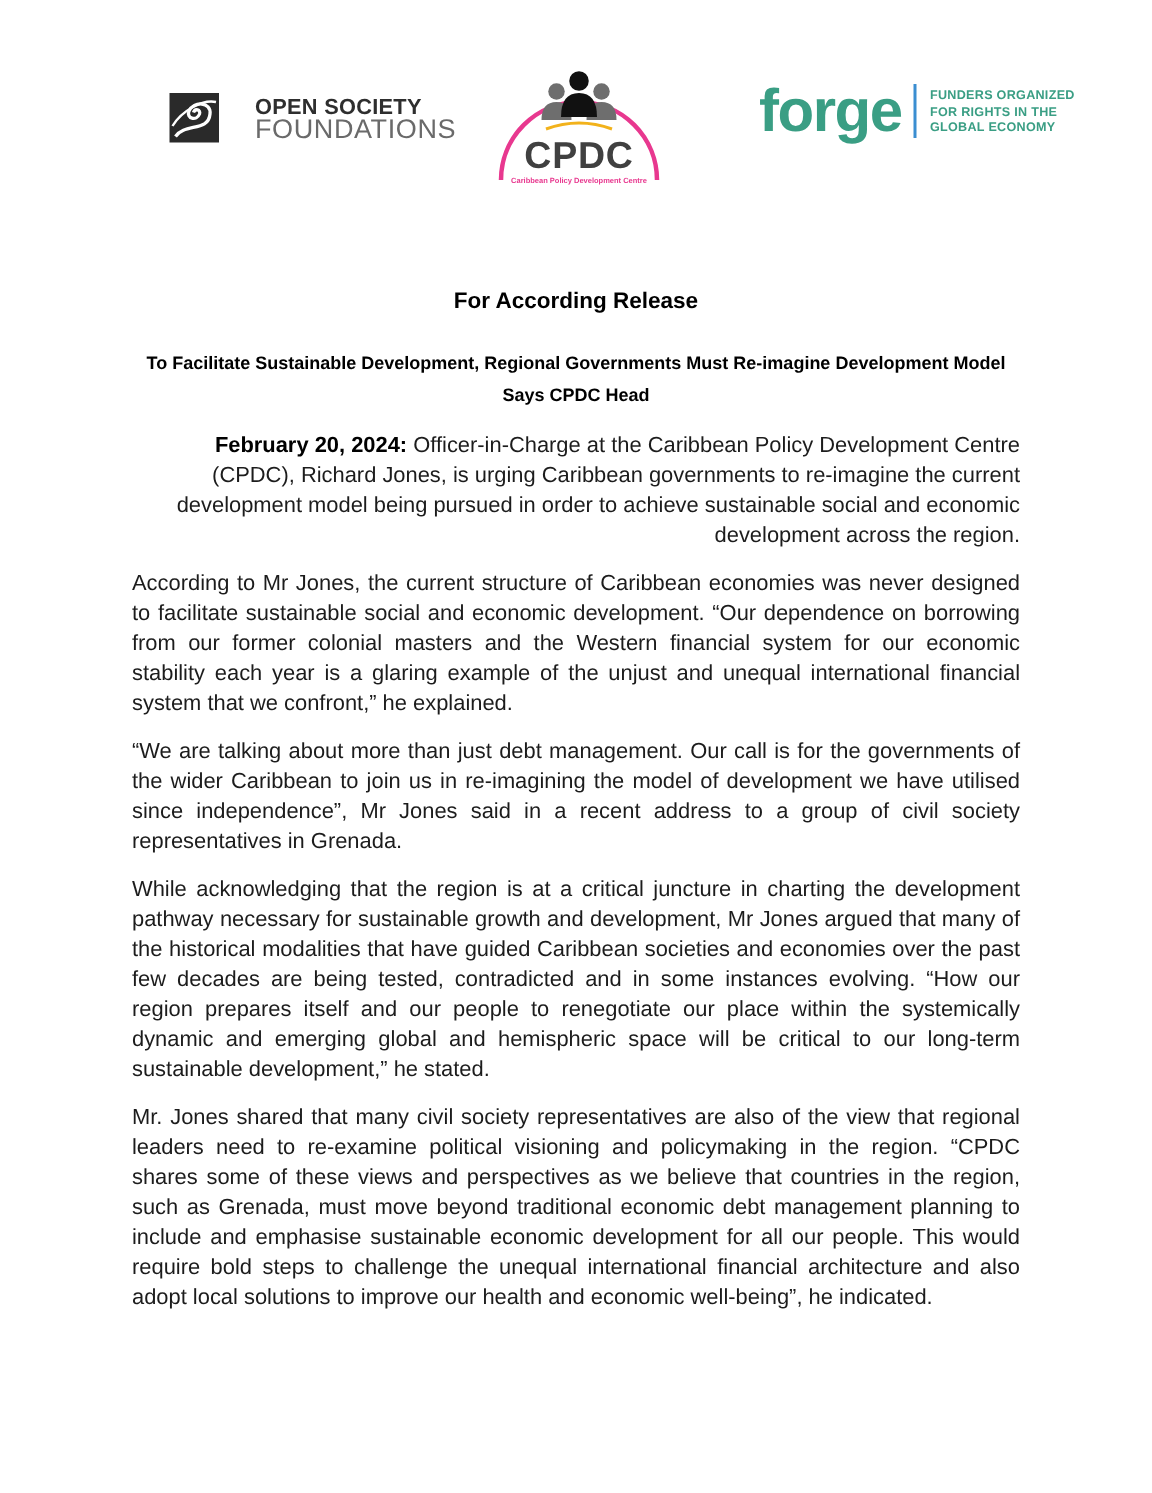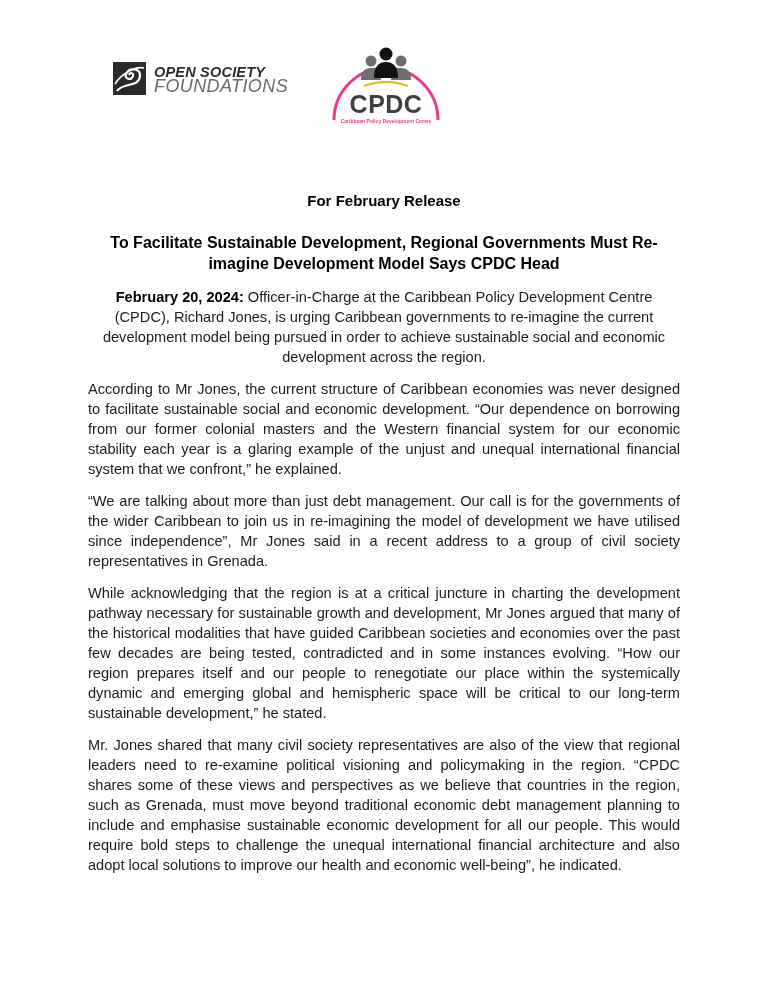--- a/index.html
+++ b/index.html
@@ -5,40 +5,40 @@
   html, body { margin: 0; padding: 0; background: #ffffff; }
   body {
     width: 768px; height: 995px; position: relative; overflow: hidden;
     font-family: "Liberation Sans", sans-serif; color: #1a1a1a;
   }
   
   .logos { position: absolute; top: 0; left: 0; width: 768px; height: 140px; }
   .osf { position: absolute; left: 113px; top: 62px; display: flex; align-items: center; }
   .osf-mark { width: 33px; height: 33px; background: #2a2a2a; position: relative; overflow: hidden; }
   .osf-mark svg { position: absolute; left: 0; top: 0; }
-  .osf-text { margin-left: 8px; line-height: 14px; font-style: italic; }
+  .osf-text { margin-left: 24px; line-height: 14px; }
   .osf-line1 { font-size: 14.5px; font-weight: bold; color: #2e2e2e; letter-spacing: 0.2px; display: block; }
   .osf-line2 { font-size: 18px; color: #6a6a6a; letter-spacing: 0.4px; display: block; }
 
   .cpdc { position: absolute; left: 330px; top: 34px; width: 112px; height: 90px; }
   .cpdc-word { position: absolute; left: 0; width: 112px; top: 56px; text-align: center; font-size: 25px; font-weight: bold; color: #404040; letter-spacing: 0.5px; }
   .cpdc-sub { position: absolute; left: 0; width: 112px; top: 84px; text-align: center; font-size: 5px; font-weight: bold; color: #e8388f; }
 
   .forge { position: absolute; left: 506px; top: 52px; display: flex; align-items: center; }
   .forge-word { font-size: 40px; font-weight: bold; color: #3a9e84; letter-spacing: -1px; line-height: 44px; }
   .forge-bar { width: 2px; height: 36px; background: #3b8ed1; margin: 0 9px 0 8px; }
   .forge-tag { font-size: 8.4px; font-weight: bold; color: #3a9e84; line-height: 10.5px; letter-spacing: 0.2px; }
   .forge-tag span { display: block; }
 
   
   .release { position: absolute; top: 192px; left: 0; width: 768px; text-align: center; font-size: 15px; font-weight: bold; color: #000; }
-  .headline { position: absolute; top: 232px; left: 84px; width: 600px; text-align: center; font-size: 16px; font-weight: bold; line-height: 21px; color: #000; }
+  .headline { position: absolute; top: 232px; left: 84px; width: 600px; text-align: center; font-size: 12px; font-weight: bold; line-height: 21px; color: #000; }
   .content { position: absolute; left: 88px; top: 287px; width: 592px; }
   .para { font-size: 14.6px; line-height: 20px; margin: 0 0 12px 0; text-align: justify; color: #1c1c1c; }
-  .para.first { text-align: center; }
+  .para.first { text-align: right; }
   .dateline { font-weight: bold; color: #000; }
 </style>
 </head>
 <body>
 
 <div class="logos">
   <div class="osf">
     <div class="osf-mark">
       <svg width="33" height="33" viewBox="0 0 33 33">
         <path d="M4 29 C10 20, 26 26, 27 14 C28 6, 16 5, 13 12 C11 17, 18 19, 20 14 C21 11, 17 10, 16 13" fill="none" stroke="#ffffff" stroke-width="2.2"></path>
@@ -59,23 +59,32 @@
       <path d="M31 46 Q31 34 41 34 Q51 34 51 46 Z" fill="#6e6e6e"></path>
       <circle cx="71" cy="27" r="5.5" fill="#6e6e6e"></circle>
       <path d="M61 46 Q61 34 71 34 Q81 34 81 46 Z" fill="#6e6e6e"></path>
       <circle cx="56" cy="20" r="6.5" fill="#111"></circle>
       <path d="M44 44 Q44 28 56 28 Q68 28 68 44 Z" fill="#111"></path>
     </svg>
     <div class="cpdc-word">CPDC</div>
     <div class="cpdc-sub">Caribbean Policy Development Centre</div>
   </div>
 
+  <div class="forge">
+    <span class="forge-word">forge</span>
+    <div class="forge-bar"></div>
+    <div class="forge-tag">
+      <span>FUNDERS ORGANIZED</span>
+      <span>FOR RIGHTS IN THE</span>
+      <span>GLOBAL ECONOMY</span>
+    </div>
+  </div>
 </div>
 
-<div class="release">For February Release</div>
+<div class="release">For According Release</div>
 <div class="headline">To Facilitate Sustainable Development, Regional Governments Must Re-imagine Development Model Says CPDC Head</div>
 
 <div class="content">
   <p class="para first"><span class="dateline">February 20, 2024:</span><span> Officer-in-Charge at the Caribbean Policy Development Centre (CPDC), Richard Jones, is urging Caribbean governments to re-imagine the current development model being pursued in order to achieve sustainable social and economic development across the region.</span></p>
   <p class="para">According to Mr Jones, the current structure of Caribbean economies was never designed to facilitate sustainable social and economic development. “Our dependence on borrowing from our former colonial masters and the Western financial system for our economic stability each year is a glaring example of the unjust and unequal international financial system that we confront,” he explained.</p>
   <p class="para">“We are talking about more than just debt management. Our call is for the governments of the wider Caribbean to join us in re-imagining the model of development we have utilised since independence”, Mr Jones said in a recent address to a group of civil society representatives in Grenada.</p>
   <p class="para">While acknowledging that the region is at a critical juncture in charting the development pathway necessary for sustainable growth and development, Mr Jones argued that many of the historical modalities that have guided Caribbean societies and economies over the past few decades are being tested, contradicted and in some instances evolving. “How our region prepares itself and our people to renegotiate our place within the systemically dynamic and emerging global and hemispheric space will be critical to our long-term sustainable development,” he stated.</p>
   <p class="para">Mr. Jones shared that many civil society representatives are also of the view that regional leaders need to re-examine political visioning and policymaking in the region. “CPDC shares some of these views and perspectives as we believe that countries in the region, such as Grenada, must move beyond traditional economic debt management planning to include and emphasise sustainable economic development for all our people. This would require bold steps to challenge the unequal international financial architecture and also adopt local solutions to improve our health and economic well-being”, he indicated.</p>
 </div>
 

